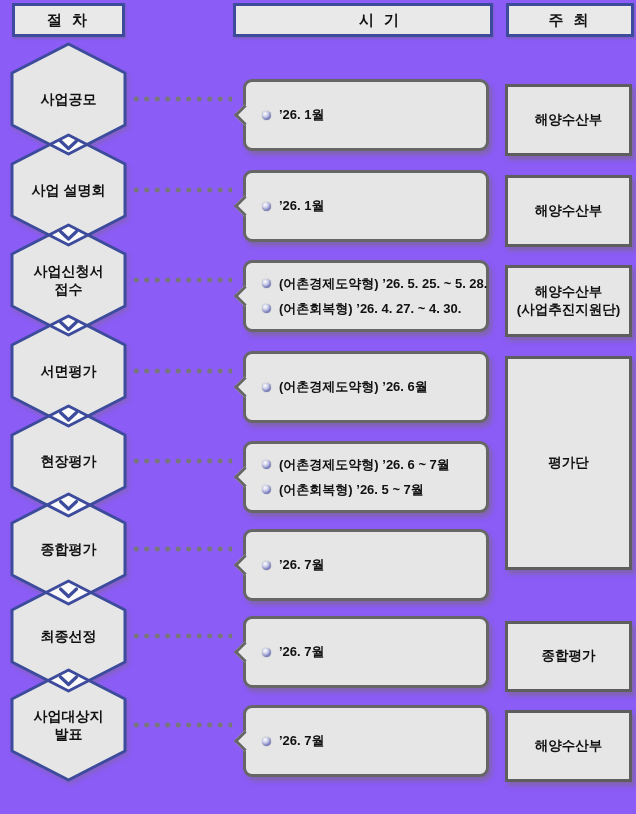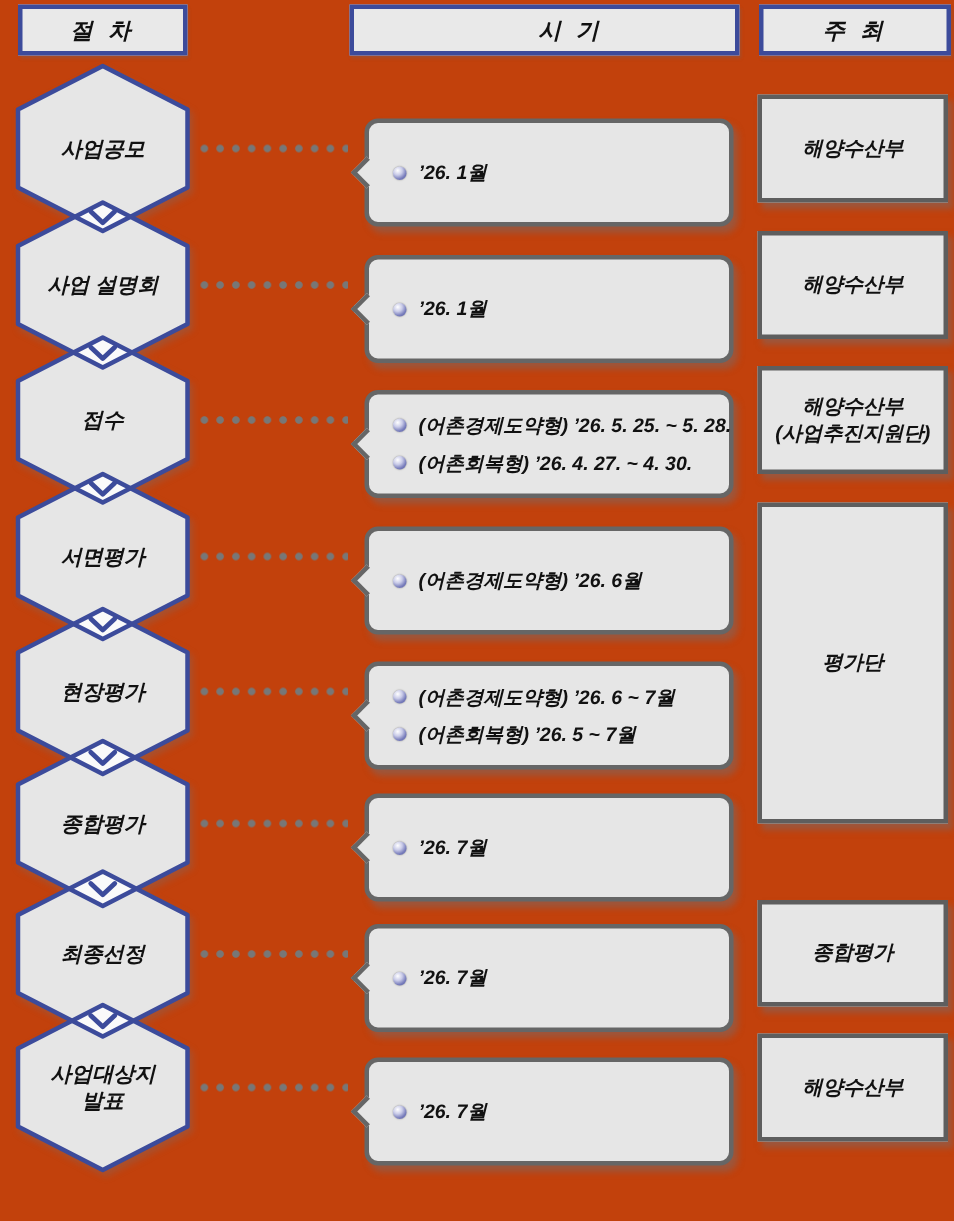--- a/index.html
+++ b/index.html
@@ -1,17 +1,17 @@
 <!DOCTYPE html>
 <html><head>
 <meta charset="utf-8">
 <style>
   html,body{margin:0;padding:0;background:#fff;}
   body{font-family:"Liberation Sans","DejaVu Sans",sans-serif;}
-  #stage{position:relative;width:636px;height:814px;background:#c2410c;overflow:hidden;font-style:italic;}
+  #stage{position:relative;width:636px;height:814px;background:#8b5cf6;overflow:hidden;}
 
   
   .hdr{position:absolute;top:3px;height:34px;box-sizing:border-box;
        border:3px solid #3C4B9B;background:#E9E9E9;
        display:flex;align-items:center;justify-content:center;
        font-weight:bold;font-size:15px;color:#111;letter-spacing:3px;
        box-shadow:1px 2px 2px rgba(110,100,100,.35);}
   #hdr-proc{left:12px;width:113px;}
   #hdr-time{left:233px;width:260px;padding-left:35px;}
   #hdr-host{left:506px;width:128px;}
@@ -42,21 +42,21 @@
   .bline{display:flex;align-items:center;font-weight:bold;font-size:13px;color:#111;white-space:nowrap;}
   .bullet{flex:0 0 auto;width:9px;height:9px;border-radius:50%;margin-right:8px;
           background:radial-gradient(circle at 35% 30%,#ffffff 0%,#c9cbe8 35%,#7b80bd 65%,#4C519F 100%);
           box-shadow:0 0 1px rgba(0,0,0,.5);}
 
   
   .hostbox{position:absolute;left:505px;width:127px;box-sizing:border-box;
            border:3px solid #5E5E5E;background:#E6E6E6;
            box-shadow:3px 4px 4px rgba(120,108,108,.5);
            display:flex;flex-direction:column;align-items:center;justify-content:center;
-           font-weight:bold;font-size:13.5px;color:#111;line-height:1.35;text-align:center;}
+           font-weight:bold;font-size:13.5px;color:#111;line-height:1.35;text-align:center;margin-top:21px;}
   .hostbox span:empty{display:none;}
 
   
   #footnote{position:absolute;left:28px;top:790px;font-size:12.5px;color:#222;}
 </style>
 </head>
 <body>
 
 <div id="stage">
 
@@ -97,20 +97,21 @@
       <polyline points="60.5,677 68.5,684.5 76.5,677" fill="none" stroke="#3C4B9B" stroke-width="3.2" stroke-linecap="round" stroke-linejoin="round"></polyline>
     </svg>
 
   <div class="hexlabel" style="top:99px">
       <span>사업공모</span>
     </div>
   <div class="hexlabel" style="top:190px">
       <span>사업 설명회</span>
     </div>
   <div class="hexlabel" style="top:280px">
+      <span>사업신청서</span>
       <span>접수</span>
     </div>
   <div class="hexlabel" style="top:371px">
       <span>서면평가</span>
     </div>
   <div class="hexlabel" style="top:461px">
       <span>현장평가</span>
     </div>
   <div class="hexlabel" style="top:549px">
       <span>종합평가</span>

